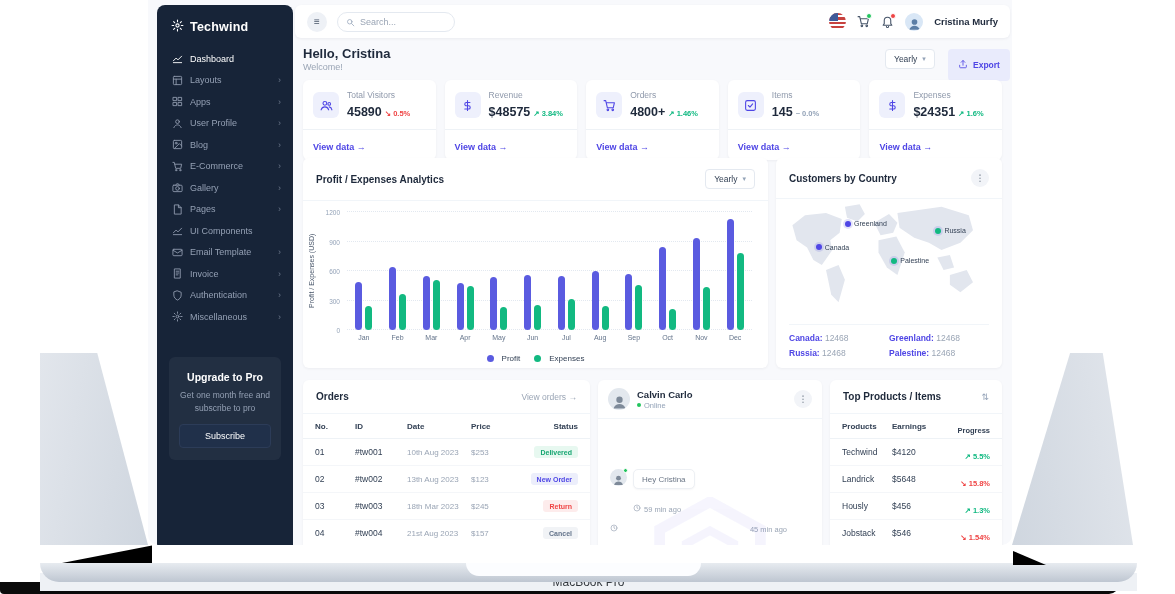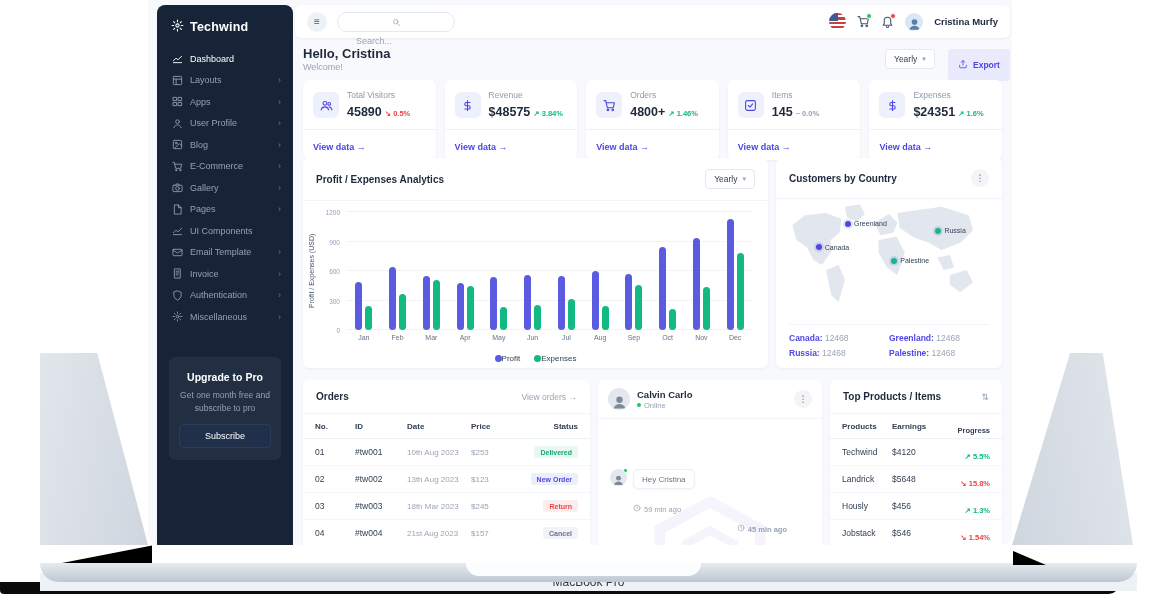--- a/index.html
+++ b/index.html
@@ -30,21 +30,21 @@
   .side-item.active { color:#fff; } .side-item.active .mi { color:#fff; }
   .side-item .arrow { margin-left:auto; font-size:9px; color:#6a7689; }
   #upgrade-card { position:absolute; left:12px; right:12px; top:352px; background:rgba(255,255,255,.05); border-radius:6px; padding:14px 10px 12px; text-align:center; }
   #upgrade-card h4 { color:#fff; font-size:10.5px; margin-bottom:6px; }
   #upgrade-card p { font-size:8.5px; line-height:1.5; color:#94a0b4; margin-bottom:9px; }
   #subscribe-btn { display:block; width:100%; background:#20304a; border:1px solid #2c3c58; color:#fff; font-size:9px; padding:6px 0; border-radius:4px; cursor:pointer; font-family:inherit; }
 
   
   #topbar { position:absolute; left:147px; top:5px; width:715px; height:33px; background:#fff; border-radius:6px; box-shadow:0 1px 3px rgba(15,23,42,.06); display:flex; align-items:center; padding:0 12px; }
   #hamburger { width:20px; height:20px; border-radius:50%; background:#eef1f6; color:#475569; display:flex; align-items:center; justify-content:center; font-size:10px; cursor:pointer; }
-  #search-pill { display:flex; align-items:center; gap:5px; margin-left:10px; width:118px; height:20px; border:1px solid #e4e9f0; border-radius:11px; padding:0 8px; color:#94a3b8;flex-direction:column; }
+  #search-pill { display:flex; align-items:center; gap:5px; margin-left:10px; width:118px; height:20px; border:1px solid #e4e9f0; border-radius:11px; padding:0 8px; color:#94a3b8; }
   #search-pill input { border:0; outline:0; width:80px; font-size:9px; color:#475569; background:transparent; font-family:inherit; }
   #search-pill input::placeholder { color:#9aa5b5; }
   #topbar-right { margin-left:auto; display:flex; align-items:center; gap:11px; }
   .flag { position:relative; width:17px; height:17px; border-radius:50%; overflow:hidden; background:repeating-linear-gradient(#c7423f 0 2.2px,#fff 2.2px 4.4px); cursor:pointer; }
   .flag::after { content:''; position:absolute; left:0; top:0; width:9px; height:8px; background:#3f5a99; }
   .tb-ic { position:relative; color:#475569; display:flex; cursor:pointer; }
   .dot { position:absolute; top:-2px; right:-2px; width:6px; height:6px; border-radius:50%; border:1px solid #fff; }
   .dot.green { background:#22c55e; } .dot.red { background:#ef4444; }
   .avatar { width:18px; height:18px; border-radius:50%; background:#d9e7f6; color:#5b7ea6; display:flex; align-items:flex-end; justify-content:center; overflow:hidden; cursor:pointer; }
   #user-name { font-size:9.5px; font-weight:bold; color:#1e293b; }
@@ -81,21 +81,21 @@
   #chart-yticks { position:absolute; left:16px; top:54px; width:24px; height:118px; }
   #chart-yticks span { position:absolute; right:3px; transform:translateY(50%); font-size:6.5px; color:#94a3b8; }
   #chart-plot { position:absolute; left:44px; right:16px; top:54px; height:118px; }
   .gridline { position:absolute; left:0; right:0; border-top:1px dotted #e2e8f0; }
   #chart-groups { position:absolute; inset:0; display:flex; }
   .bar-group { flex:1; display:flex; align-items:flex-end; justify-content:center; gap:3px; }
   .bar { width:7px; border-radius:4px; }
   #chart-xlabels { position:absolute; left:44px; right:16px; top:176px; display:flex; }
   #chart-xlabels span { flex:1; text-align:center; font-size:7px; color:#64748b; }
   #chart-legend { position:absolute; left:0; right:0; bottom:5px; display:flex; justify-content:center; gap:14px; }
-  .legend-item { display:flex; align-items:center; gap:0; font-size:8px; color:#334155; cursor:pointer; }
+  .legend-item { display:flex; align-items:center; gap:8px; font-size:8px; color:#334155; cursor:pointer; }
   .legend-dot { width:7px; height:7px; border-radius:50%; }
 
   
   #customers-card { left:628px; top:158px; width:226px; height:210px; }
   #map-region { position:absolute; left:8px; right:8px; top:40px; height:124px; }
   #map-region svg.world { width:100%; height:100%; }
   .marker { position:absolute; display:flex; align-items:center; gap:3px; transform:translate(-4px,-4px); }
   .marker .mdot { width:6px; height:6px; border-radius:50%; box-shadow:0 0 0 2px rgba(100,100,220,.18); }
   .marker .mname { font-size:7px; color:#334155; }
   #country-stats { position:absolute; left:13px; right:13px; bottom:10px; border-top:1px solid #f1f5f9; padding-top:8px; display:grid; grid-template-columns:1fr 1fr; row-gap:5px; }
@@ -125,21 +125,21 @@
   .presence { position:absolute; top:-1px; right:-1px; width:5px; height:5px; border-radius:50%; background:#22c55e; border:1px solid #fff; }
   #chat-name { font-size:9.5px; font-weight:bold; color:#1e293b; }
   #chat-status { display:flex; align-items:center; gap:3px; font-size:7.5px; color:#94a3b8; margin-top:1px; }
   #chat-status .st-dot { width:4px; height:4px; border-radius:50%; background:#22c55e; }
   #chat-body { position:relative; padding:10px 12px; }
   #chat-watermark { position:absolute; left:50%; top:78px; transform:translateX(-50%); opacity:.05; }
   .msg-row { display:flex; align-items:flex-start; gap:6px; position:relative;margin-top:40px; }
   .msg-row.right { justify-content:flex-end; }
   .bubble { background:#fff; border:1px solid #edf0f4; box-shadow:0 1px 2px rgba(15,23,42,.04); border-radius:5px; padding:4.5px 8px; font-size:8px; color:#6b7686; }
   .msg-time { display:flex; align-items:center; gap:3px; font-size:7.5px; color:#9aa5b5; margin:15px 0 10px 23px; }
-  .msg-time.right { justify-content:flex-end; margin:4px 23px 10px 0;font-weight:bold; }
+  .msg-time.right { justify-content:space-between; margin:4px 23px 10px 0; }
 
   
   #products-card { left:682px; top:380px; width:172px; height:210px; }
   #sort-icon { color:#94a3b8; font-size:9px; cursor:pointer; }
   .p-row { display:grid; grid-template-columns:1fr 52px 46px; align-items:center; padding:0 12px; height:27px; border-bottom:1px solid #f4f6f9; font-size:8.5px; color:#334155; }
   .p-row.p-head { font-size:8px; font-weight:bold; height:25px; border-bottom:1px solid #eef2f6; }
   .p-prog { text-align:right; font-size:7.5px; font-weight:bold;margin-top:8px; }
 </style>
 </head>
 <body>

